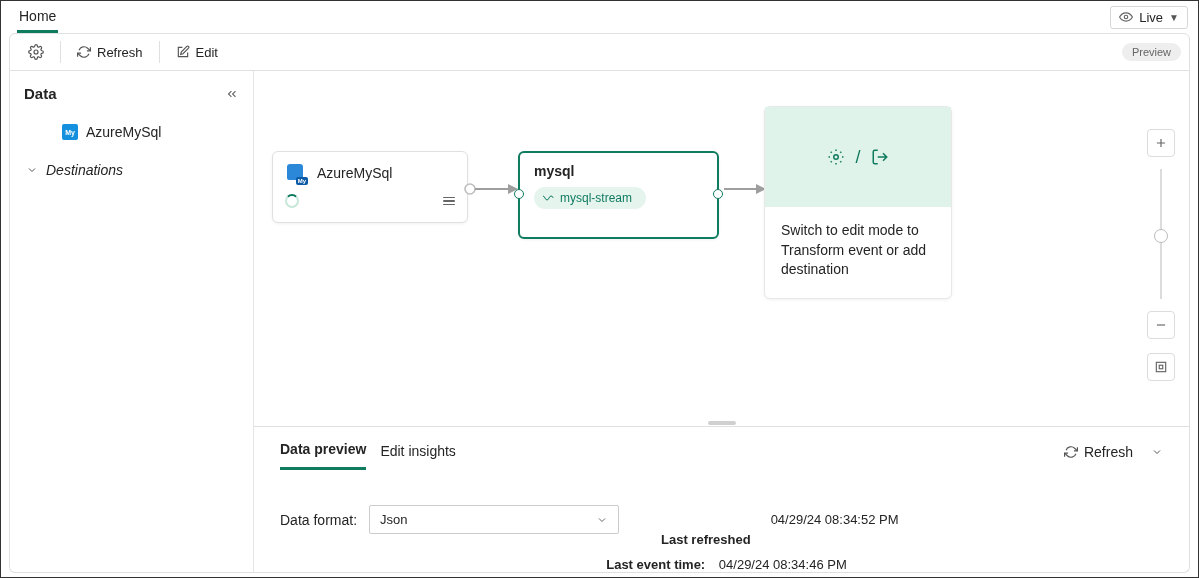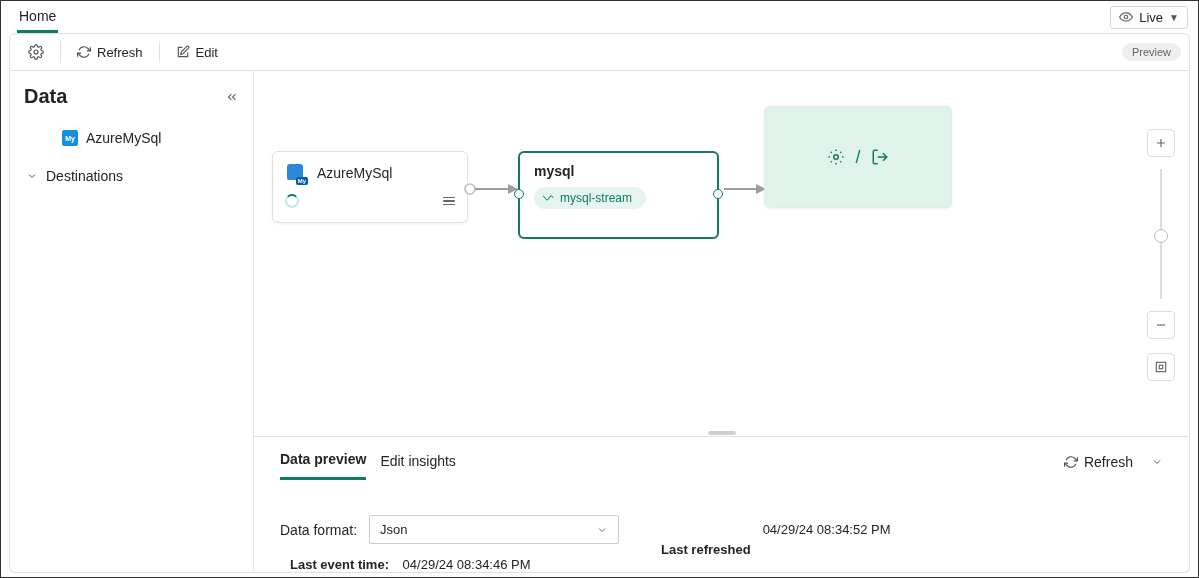--- a/index.html
+++ b/index.html
@@ -21,21 +21,21 @@
   .tool-sep { width: 1px; height: 22px; background: #e0e0e0; margin: 0 4px; }
   .toolbar .spacer { flex: 1; }
   .preview-chip { background: #eee; color: #666; font-size: 11px; padding: 3px 10px; border-radius: 10px; }
 
   
   .main { flex: 1; display: flex; border: 1px solid #e0e0e0; border-top: none; margin: 0 8px 4px 8px; overflow: hidden; position: relative; border-radius: 0 0 6px 6px;}
   
   
   .sidebar { width: 244px; border-right: 1px solid #e6e6e6; padding: 14px 8px 0 10px; }
   .sidebar-head { display: flex; align-items: center; justify-content: space-between; padding: 0 6px 14px 4px; }
-  .sidebar-head h3 { font-size: 20px; font-weight: 600; }
+  .sidebar-head h3 { font-size: 15px; font-weight: 600; }
   .collapse-icon { width: 14px; height: 14px; color: #666; cursor: pointer; }
   .tree-item { display: flex; align-items: center; gap: 8px; padding: 8px 6px; font-size: 14px; color: #242424; cursor: pointer; }
   .tree-item.leaf { padding-left: 42px; }
   .mysql-icon { width: 16px; height: 16px; background: #1490df; border-radius: 2px; display: flex; align-items: center; justify-content: center; }
   .mysql-icon span { color: #fff; font-size: 7px; font-weight: 700; }
   .chev { width: 12px; height: 12px; }
 
   
   .canvas-wrap { flex: 1; position: relative; display: flex; flex-direction: column; }
   .canvas { flex: 1; position: relative; background: #fff; }
@@ -89,22 +89,22 @@
   .ptab.active { font-weight: 600; border-bottom: 3px solid #0f7b5f; }
   .tabs .spacer { flex: 1; }
   .tabs .refresh-sm { display: flex; align-items: center; gap: 6px; font-size: 14px; cursor: pointer; padding-bottom: 8px; }
   .tabs .refresh-sm .caret { margin-left: 12px; }
   
   .preview-row { display: flex; align-items: center; gap: 12px; margin-top: 22px; }
   .field-label { font-size: 14px; }
   .select { border: 1px solid #ccc; border-radius: 2px; padding: 6px 10px; width: 250px; display: flex; justify-content: space-between; align-items: center; cursor: pointer; }
   .select .caret { font-size: 11px; color: #666; }
   .refreshed { margin-left: 30px; font-weight: 600; margin-top: 40px; }
-  .refreshed-val { margin-left: 0; font-weight: 400; }
-  .last-event { padding-left: 10px; }
+  .refreshed-val { margin-left: 8px; font-weight: 400; }
+  .last-event { margin-top: 10px; padding-left: 10px; text-align: center; }
   .last-event .lbl { font-weight: 600; }
   
   svg { overflow: visible; }
 </style>
 </head>
 <body>
 
 <div class="app">
 
   <div class="topbar">
@@ -155,21 +155,21 @@
         <svg class="collapse-icon" viewBox="0 0 24 24" fill="none" stroke="#666" stroke-width="2">
             <path d="M11 17l-5-5 5-5M18 17l-5-5 5-5"></path>
           </svg>
       </div>
       <div class="tree-item leaf">
         <div class="mysql-icon">
             <span>My</span>
           </div>
         <span>AzureMySql</span>
       </div>
-      <div class="tree-item" style="margin-top:6px;">
+      <div class="tree-item" style="margin-top:6px;font-style:italic;">
         <svg class="chev" viewBox="0 0 24 24" fill="none" stroke="#555" stroke-width="2">
             <path d="M6 9l6 6 6-6"></path>
           </svg>
         <span>Destinations</span>
       </div>
     </div>
 
     <div class="canvas-wrap">
       <div class="canvas">
 
@@ -218,20 +218,21 @@
           <div class="dest-top">
             <svg viewBox="0 0 24 24" fill="none" stroke="#0f7b5f" stroke-width="2">
                 <circle cx="12" cy="12" r="3"></circle>
                 <path d="M12 2v2M12 20v2M4.9 4.9l1.4 1.4M17.7 17.7l1.4 1.4M2 12h2M20 12h2M4.9 19.1l1.4-1.4M17.7 6.3l1.4-1.4"></path>
               </svg>
             <span>/</span>
             <svg viewBox="0 0 24 24" fill="none" stroke="#0f7b5f" stroke-width="2">
                 <path d="M9 21H5a2 2 0 0 1-2-2V5a2 2 0 0 1 2-2h4M16 17l5-5-5-5M21 12H9"></path>
               </svg>
           </div>
+          <div class="dest-body">Switch to edit mode to Transform event or add destination</div>
         </div>
 
         <div class="rail">
           <div class="rail-btn">
             <svg width="14" height="14" viewBox="0 0 24 24" stroke="#666" stroke-width="2">
                 <path d="M12 5v14M5 12h14"></path>
               </svg>
           </div>
           <div class="rail-track">
             <div class="rail-handle"></div>

